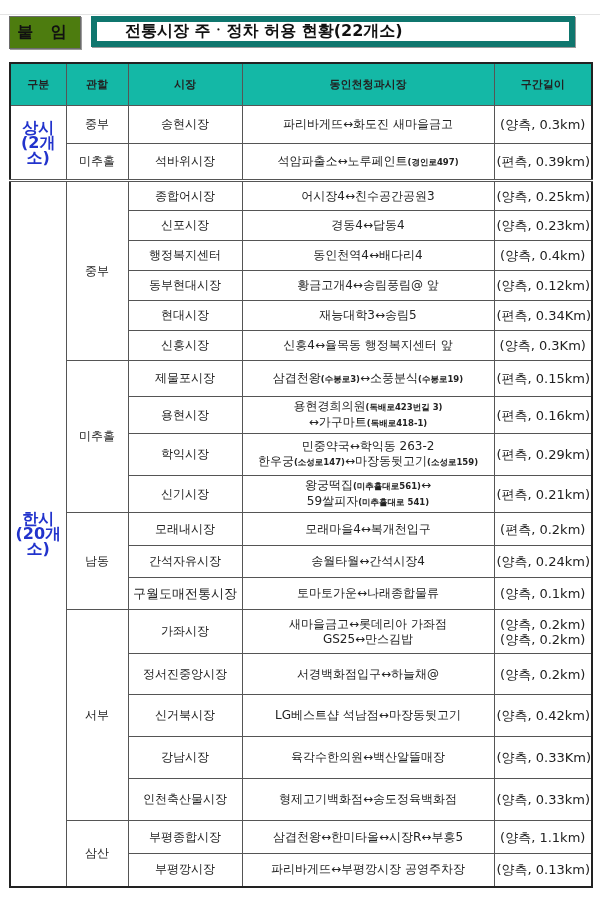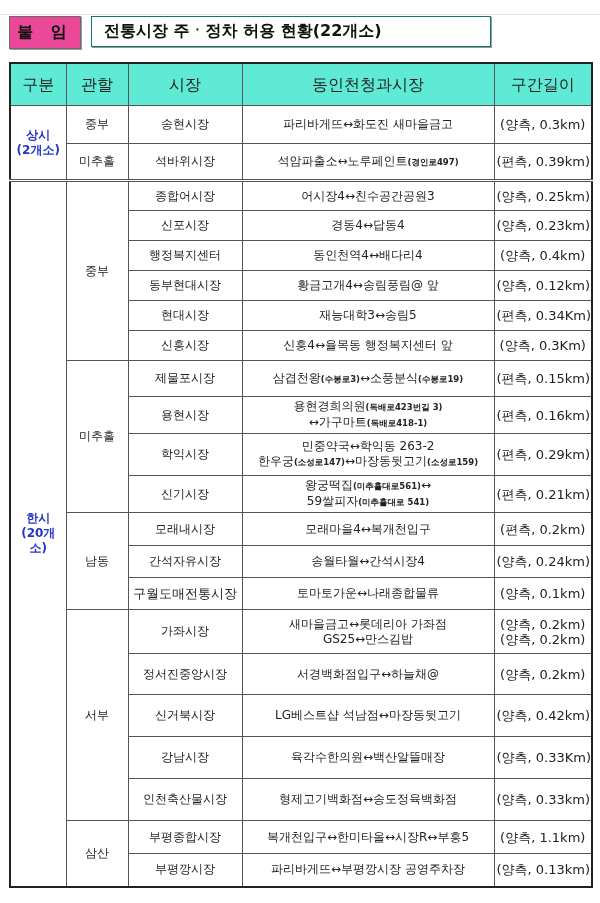--- a/index.html
+++ b/index.html
@@ -1,24 +1,24 @@
 <!DOCTYPE html>
 <html><head>
 <meta charset="utf-8">
 <style>
   html, body { margin:0; padding:0; background:#ffffff; }
   body { width:600px; height:903px; position:relative; overflow:hidden; font-family:"DejaVu Sans", sans-serif; color:#222; }
   .topline { position:absolute; left:0; top:0; width:600px; height:14px; border-bottom:1px solid #e4e4e4; }
   .title-bar { position:absolute; top:16px; left:9px; height:33px; display:flex; }
-  .badge { width:70px; height:31px; background:#ec4899; border:1px solid #6b6b6b; box-shadow:1px 1px 0 #9a9a9a; display:flex; align-items:center; justify-content:center; font-weight:bold; font-size:16px; letter-spacing:6px; color:#111; }
-  .title-box { margin-left:10px; width:400px; height:31px; border:1px solid #0f766e; box-shadow:1px 1px 0 #9a9a9a; display:flex; align-items:center; padding-left:12px; font-weight:bold; font-size:16px; color:#111; box-sizing:border-box; }
+  .badge { width:70px; height:31px; background:#4d7c0f; border:1px solid #6b6b6b; box-shadow:1px 1px 0 #9a9a9a; display:flex; align-items:center; justify-content:center; font-weight:bold; font-size:16px; letter-spacing:6px; color:#111; }
+  .title-box { margin-left:10px; width:484px; height:31px; border:6px solid #0f766e; box-shadow:1px 1px 0 #9a9a9a; display:flex; align-items:center; padding-left:28px; font-weight:bold; font-size:16px; color:#111; box-sizing:border-box; }
   table { position:absolute; top:62px; left:9px; width:582px; border-collapse:collapse; border:2px solid #222; table-layout:fixed; }
   td, th { border:1px solid #555; text-align:center; vertical-align:middle; font-size:12px; padding:0 2px; line-height:15px; }
-  th { background:#5eead4; font-weight:normal; height:41px; font-size:16px; }
-  .cat { color:#2233cc; font-weight:bold; font-size:12px; }
+  th { background:#14b8a6; font-weight:bold; height:41px; font-size:11px; }
+  .cat { color:#2233cc; font-weight:bold; font-size:16px; }
   .sep td { border-top:3px double #555;margin-top:40px; }
   .small { font-size:8.5px;font-weight:bold; }
   .len { font-size:13px; white-space:nowrap; }
   tr.r { height:30px; }
   tr.r2 { height:37px; }
   tr.r3 { height:42px; }
 </style>
 </head>
 <body>
 
@@ -178,21 +178,21 @@
     </tr>
     <tr style="height:42px">
       <td>인천축산물시장</td>
       <td>형제고기백화점↔송도정육백화점</td>
       <td class="len">(양측, 0.33km)</td>
     </tr>
 
     <tr style="height:33px">
       <td rowspan="2">삼산</td>
       <td>부평종합시장</td>
-      <td>복개천입구↔한미타올↔시장R↔부흥5</td>
+      <td>삼겹천왕↔한미타올↔시장R↔부흥5</td>
       <td class="len">(양측, 1.1km)</td>
     </tr>
     <tr style="height:33px">
       <td>부평깡시장</td>
       <td>파리바게뜨↔부평깡시장 공영주차장</td>
       <td class="len">(양측, 0.13km)</td>
     </tr>
   </tbody>
 </table>
 

